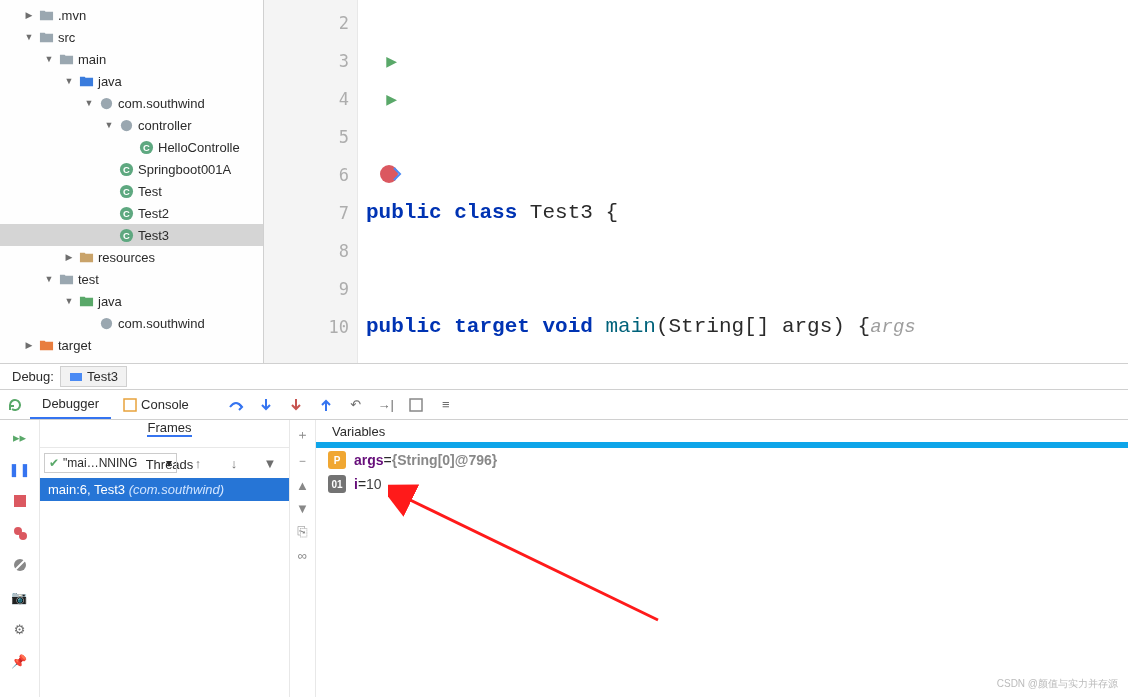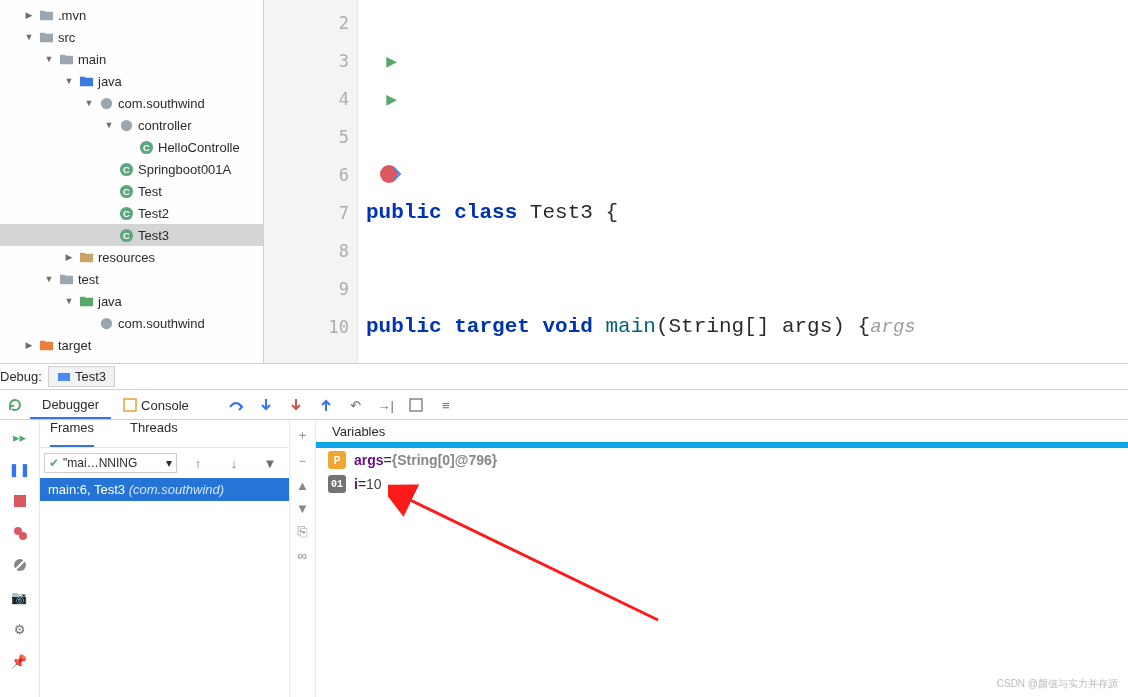--- a/index.html
+++ b/index.html
@@ -19,51 +19,51 @@
 .gutter-row { height: 38px; display: flex; align-items: center; justify-content: flex-end; padding-right: 8px; position: relative; }
 .line-num { color: #adadad; font-size: 17px; font-family: Consolas, monospace; }
 .run-icon { position: absolute; right: -40px; color: #59a869; font-size: 14px; }
 .bp-icon { position: absolute; right: -48px; }
 .code-area { flex: 1; font-family: Liberation Mono, monospace; font-size: 21px; line-height: 38px; padding-top: 4px; padding-left: 8px; white-space: pre; overflow: hidden; }
 .code-line { height: 38px; display: flex; align-items: center; }
 .kw { color: #0033b3; font-weight: 600; }
 .fn { color: #00627a; }
 .hint { color: #9e9e9e; font-style: italic; font-size: 19px; }
 
-.debug-header { height: 26px; border-bottom: 1px solid #d0d0d0; display: flex; align-items: center; font-size: 13px; }
+.debug-header { height: 26px; border-bottom: 1px solid #d0d0d0; display: flex; align-items: center; padding-left: 12px; font-size: 13px; }
 .debug-title { margin-right: 6px; }
 .debug-tab { display: flex; align-items: center; padding: 2px 8px; background: #f2f2f2; border: 1px solid #d0d0d0; }
 
-.debug-toolbar { height: 30px; border-bottom: 1px solid #d0d0d0; display: flex; align-items: flex-end; }
+.debug-toolbar { height: 30px; border-bottom: 1px solid #d0d0d0; display: flex; align-items: center; }
 .tool-btn { width: 30px; height: 28px; display: inline-flex; align-items: center; justify-content: center; color: #6e6e6e; cursor: pointer; }
 .tool-tab { padding: 0 12px; height: 28px; display: inline-flex; align-items: center; cursor: pointer; }
 .tool-tab.active { border-bottom: 2px solid #3574f0; }
 
 .debug-body { display: flex; height: 280px; }
 .debug-left-strip { width: 40px; border-right: 1px solid #e8e8e8; display: flex; flex-direction: column; align-items: center; padding-top: 8px; gap: 14px; }
 .strip-btn { width: 18px; height: 18px; cursor: pointer; color: #6e6e6e; display:flex; align-items:center; justify-content:center; }
 
 .frames-panel { width: 250px; border-right: 1px solid #e8e8e8; }
-.panel-tabs { height: 28px; display: flex; border-bottom: 1px solid #e8e8e8; padding-left: 10px; gap: 36px; }
+.panel-tabs { height: 28px; display: flex; align-items: center; border-bottom: 1px solid #e8e8e8; padding-left: 10px; gap: 20px; flex-direction: column; }
 .panel-tab { cursor: pointer; }
 .panel-tab.active { border-bottom: 2px solid #3574f0; }
 .frame-toolbar { height: 30px; display: flex; align-items: center; padding: 0 4px; gap: 6px; }
 .frame-select { flex: 1; display: flex; align-items: center; border: 1px solid #ccc; padding: 2px 4px; font-size: 12px; }
 .check-icon { color: #59a869; margin-right: 4px; }
 .frame-row { background: #2675d6; color: #fff; padding: 4px 8px; font-size: 13px; }
 .frame-row .pkg { font-style: italic; color: #d0e4ff; }
 
 .mid-strip { width: 26px; border-right: 1px solid #e8e8e8; display: flex; flex-direction: column; align-items: center; padding-top: 6px; gap: 8px; color: #888; }
 
 .vars-panel { flex: 1; }
 .vars-header { height: 28px; display: flex; align-items: center; padding-left: 16px; border-bottom: 6px solid #0ea5e9; color: #2b2b2b; }
 .var-row { display: flex; align-items: center; padding: 3px 12px; font-size: 14px; }
 .var-badge { width: 18px; height: 18px; border-radius: 3px; display: inline-flex; align-items: center; justify-content: center; font-size: 10px; font-weight: bold; color: #fff; margin-right: 8px; }
 .badge-p { background: #f0a732; }
-.badge-i { background: #737373; font-family: Liberation Mono, monospace; }
+.badge-i { background: #737373; }
 .var-name { color: #660e7a; font-weight: 600; }
 .var-val { color: #444; }
 .var-gray { color: #888; font-weight: bold; }
 
 .red-arrow { position: absolute; left: 388px; top: 480px; pointer-events: none; }
 
 .watermark { position: absolute; right: 10px; bottom: 6px; color: #bbb; font-size: 10px; }
 </style>
 </head>
 <body>

